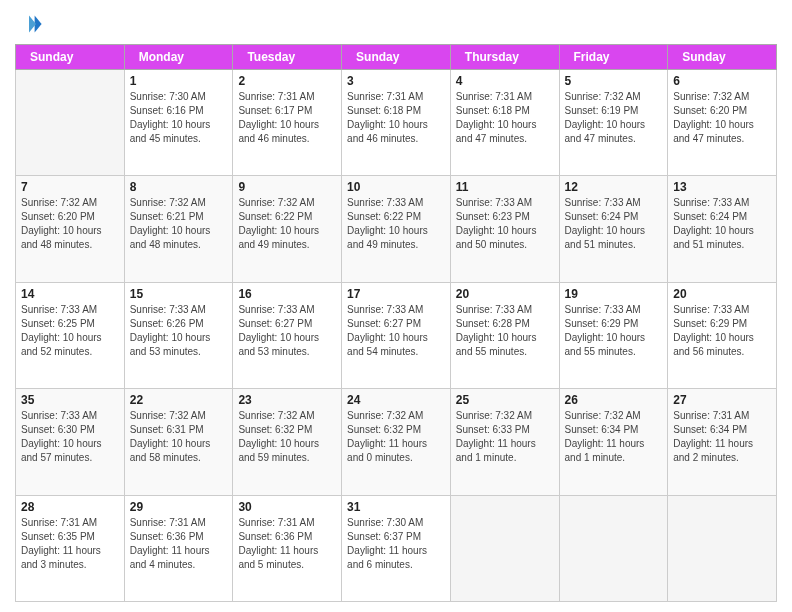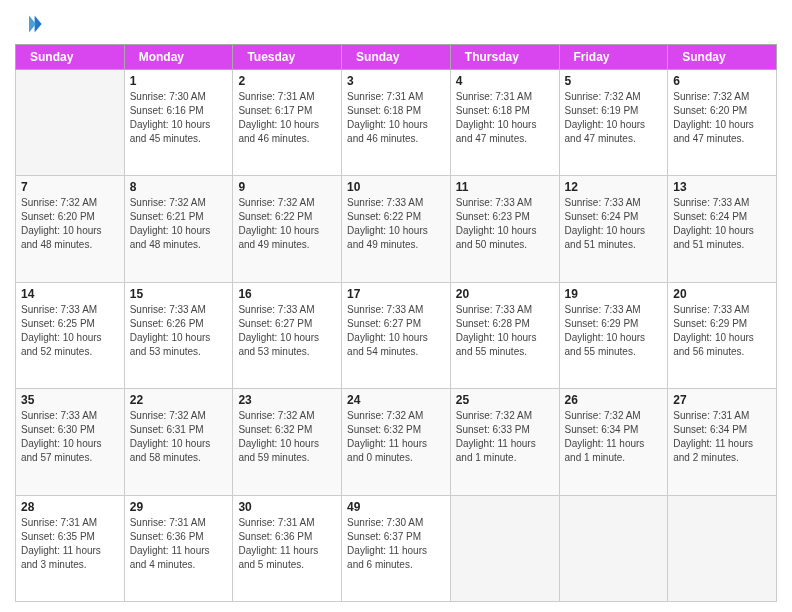--- a/index.html
+++ b/index.html
@@ -258,21 +258,21 @@
           </td>
           <td>
             <span class="day-number">29</span>
             <div class="day-info">Sunrise: 7:31 AM<br>Sunset: 6:36 PM<br>Daylight: 11 hours and 4 minutes.</div>
           </td>
           <td>
             <span class="day-number">30</span>
             <div class="day-info">Sunrise: 7:31 AM<br>Sunset: 6:36 PM<br>Daylight: 11 hours and 5 minutes.</div>
           </td>
           <td>
-            <span class="day-number">49</span>
+            <span class="day-number">31</span>
             <div class="day-info">Sunrise: 7:30 AM<br>Sunset: 6:37 PM<br>Daylight: 11 hours and 6 minutes.</div>
           </td>
           <td class="empty"></td>
           <td class="empty"></td>
           <td class="empty"></td>
         </tr>
       </tbody>
   </table>
 </div>
 

